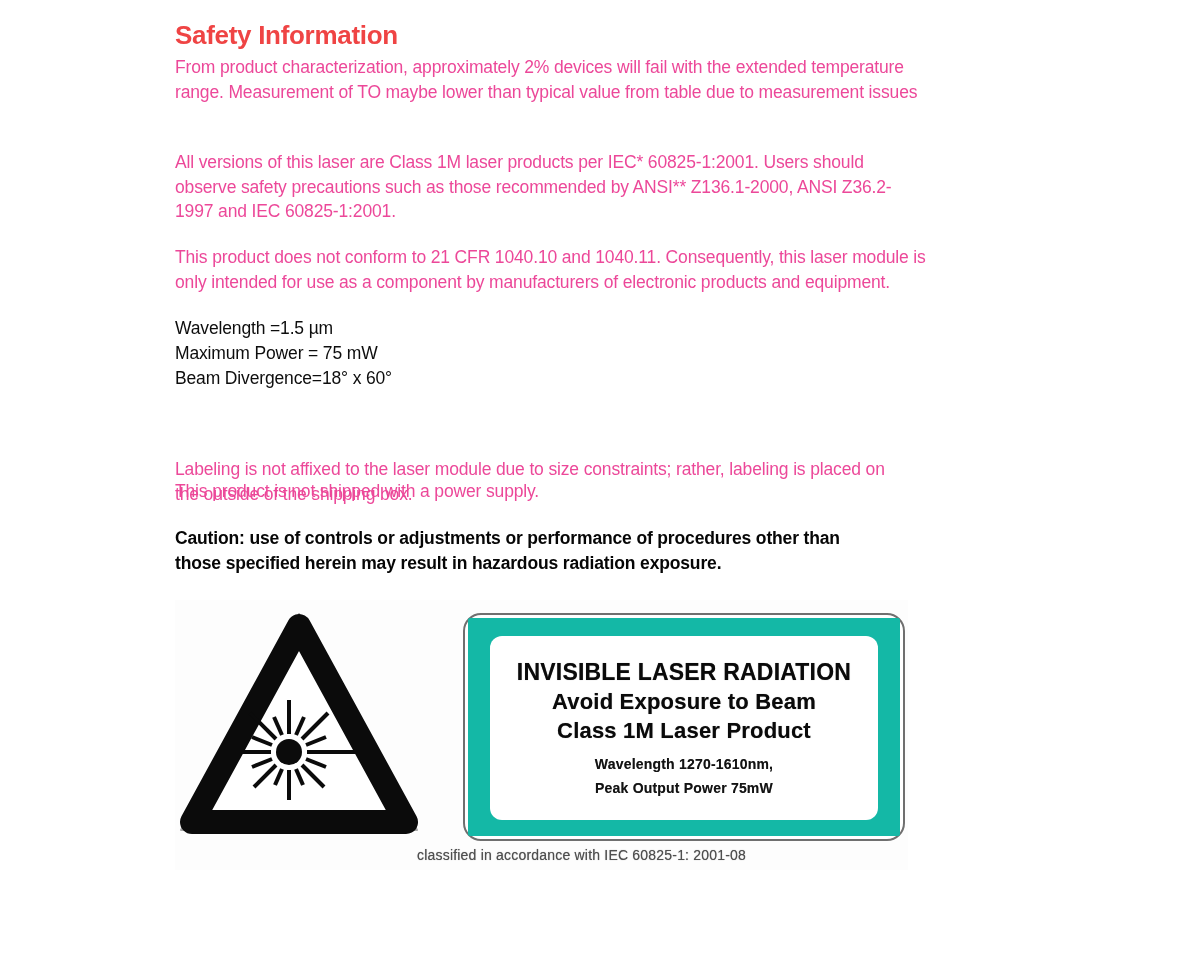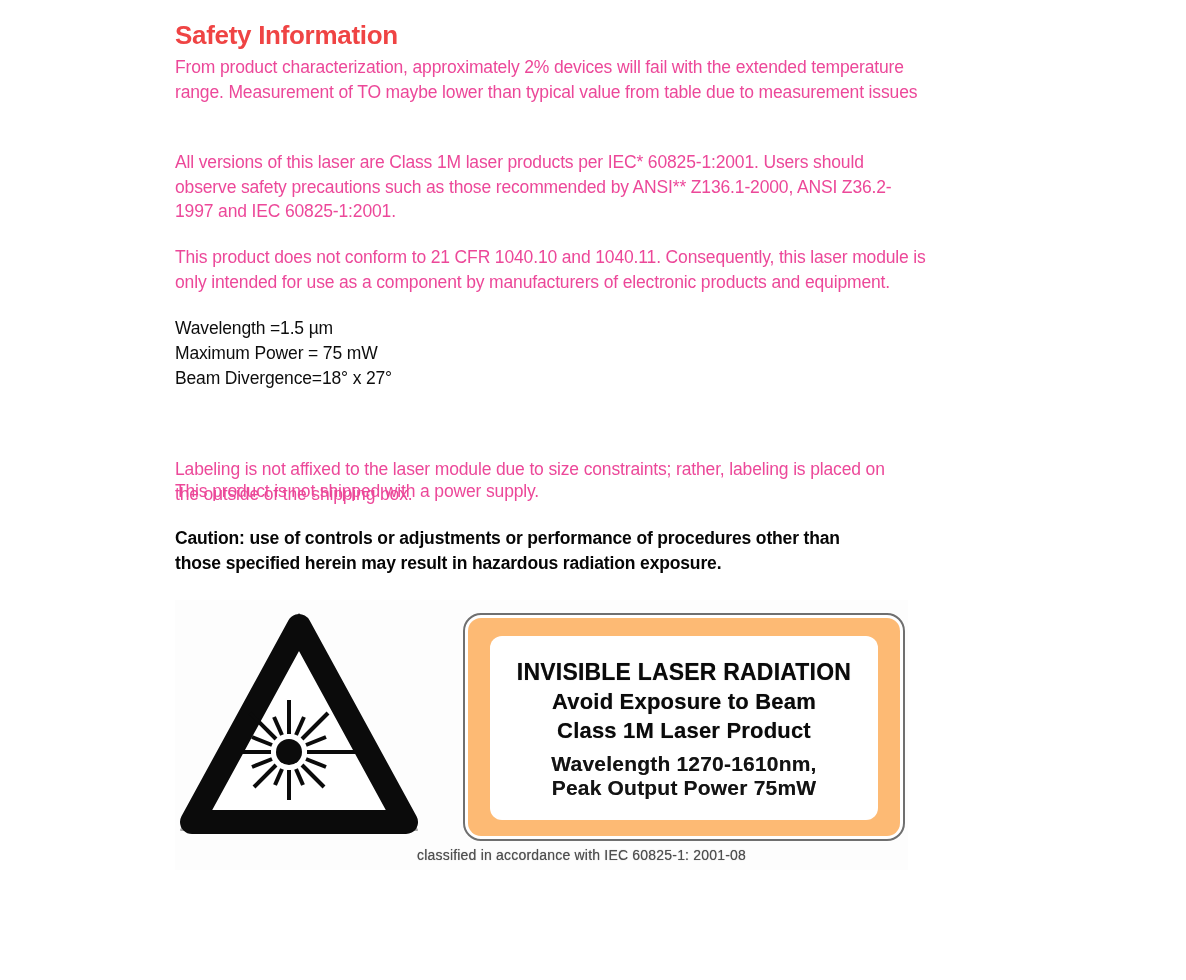--- a/index.html
+++ b/index.html
@@ -28,38 +28,38 @@
   .figure {
     position:absolute; left:175px; top:600px; width:733px; height:270px;
     background:#fdfdfd;
   }
   .warning-triangle { position:absolute; left:2px; top:10px; }
   .label-outer {
     position:absolute; left:288px; top:13px; width:442px; height:228px;
     border:2px solid #6f6f6f; border-radius:18px; padding:3px; background:#ffffff;
   }
   .label-black {
-    width:100%; height:100%; background:#fdba74; border-radius:13px;
+    width:100%; height:100%; background:#14b8a6; border-radius:2px;
     padding:18px 22px 16px 22px;
   }
   .label-white {
     width:100%; height:100%; background:#ffffff; border-radius:12px;
     display:flex; flex-direction:column; align-items:center; justify-content:center;
     text-align:center;
   }
   .ll-big {
     font-size:23px; font-weight:bold; line-height:30px; color:#0a0a0a;
     letter-spacing:0.2px; text-shadow:0 0 0.7px rgba(0,0,0,0.55);
   }
   .ll-med {
     font-size:22px; font-weight:bold; line-height:29px; color:#0a0a0a;
     letter-spacing:0.2px; text-shadow:0 0 0.7px rgba(0,0,0,0.55);text-align:center;
   }
   .ll-small {
-    font-size:21px; font-weight:bold; line-height:24px; color:#131313;
+    font-size:14px; font-weight:bold; line-height:24px; color:#131313;
     letter-spacing:0.2px; text-shadow:0 0 0.6px rgba(0,0,0,0.5);
   }
   .ll-gap { height:7px; }
   .fig-caption {
     position:absolute; left:242px; top:247px;
     font-size:14px; color:#4f4f4f; letter-spacing:0.2px;
     text-shadow:0 0 0.8px rgba(80,80,80,0.7);
   }
   .footnote {
     position:absolute; left:175px; top:895px; width:640px;
@@ -80,21 +80,21 @@
   <p class="para p-class">All versions of this laser are Class 1M laser products per IEC* 60825-1:2001. Users should
 observe safety precautions such as those recommended by ANSI** Z136.1-2000, ANSI Z36.2-
 1997 and IEC 60825-1:2001.</p>
 
   <p class="para p-cfr">This product does not conform to 21 CFR 1040.10 and 1040.11. Consequently, this laser module is
 only intended for use as a component by manufacturers of electronic products and equipment.</p>
 
   <div class="specs">
     <div class="spec-line">Wavelength =1.5 µm</div>
     <div class="spec-line">Maximum Power = 75 mW</div>
-    <div class="spec-line">Beam Divergence=18° x 27°</div>
+    <div class="spec-line">Beam Divergence=18° x 60°</div>
   </div>
 
   <p class="para p-label">Labeling is not affixed to the laser module due to size constraints; rather, labeling is placed on
 the outside of the shipping box.</p>
 
   <p class="para p-power">This product is not shipped with a power supply.</p>
 
   <p class="para p-caution">Caution: use of controls or adjustments or performance of procedures other than
 those specified herein may result in hazardous radiation exposure.</p>
 

